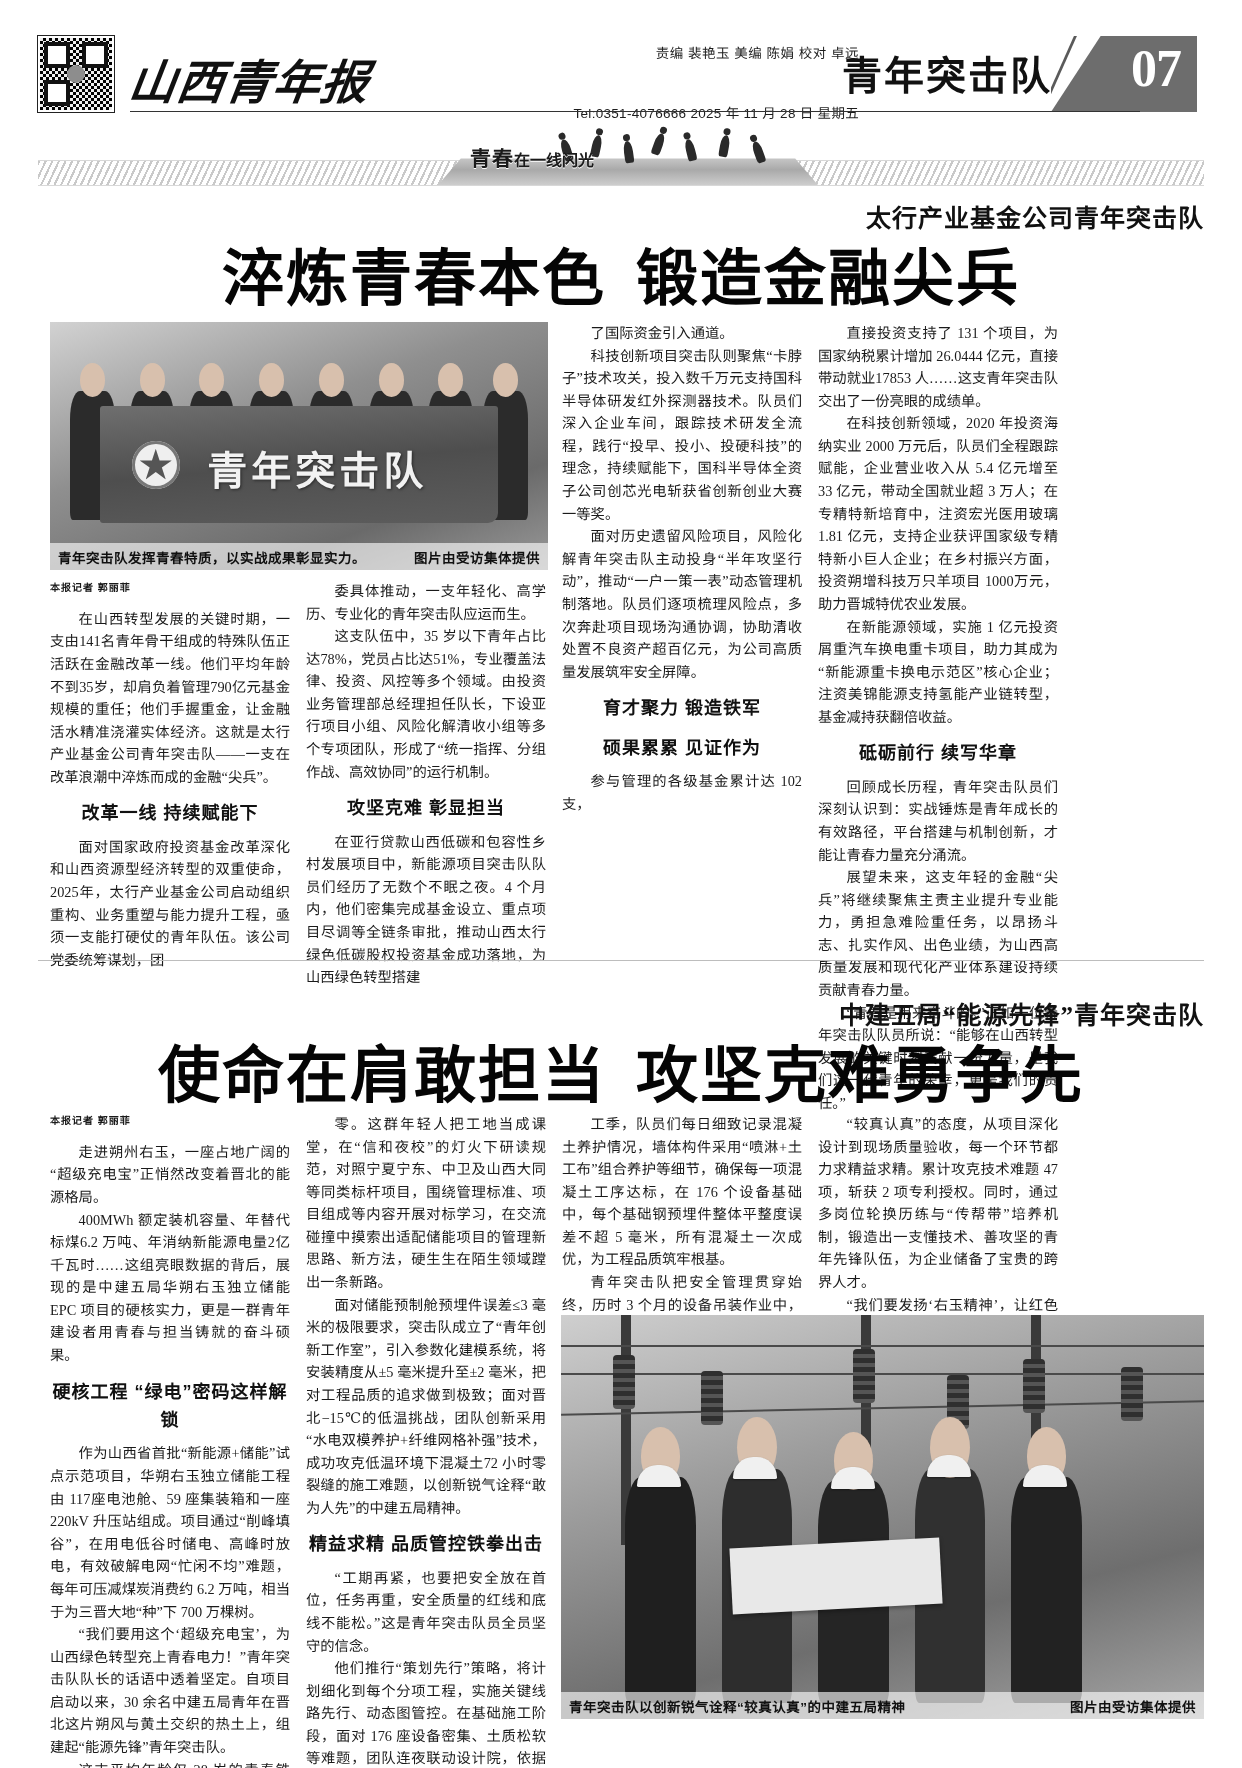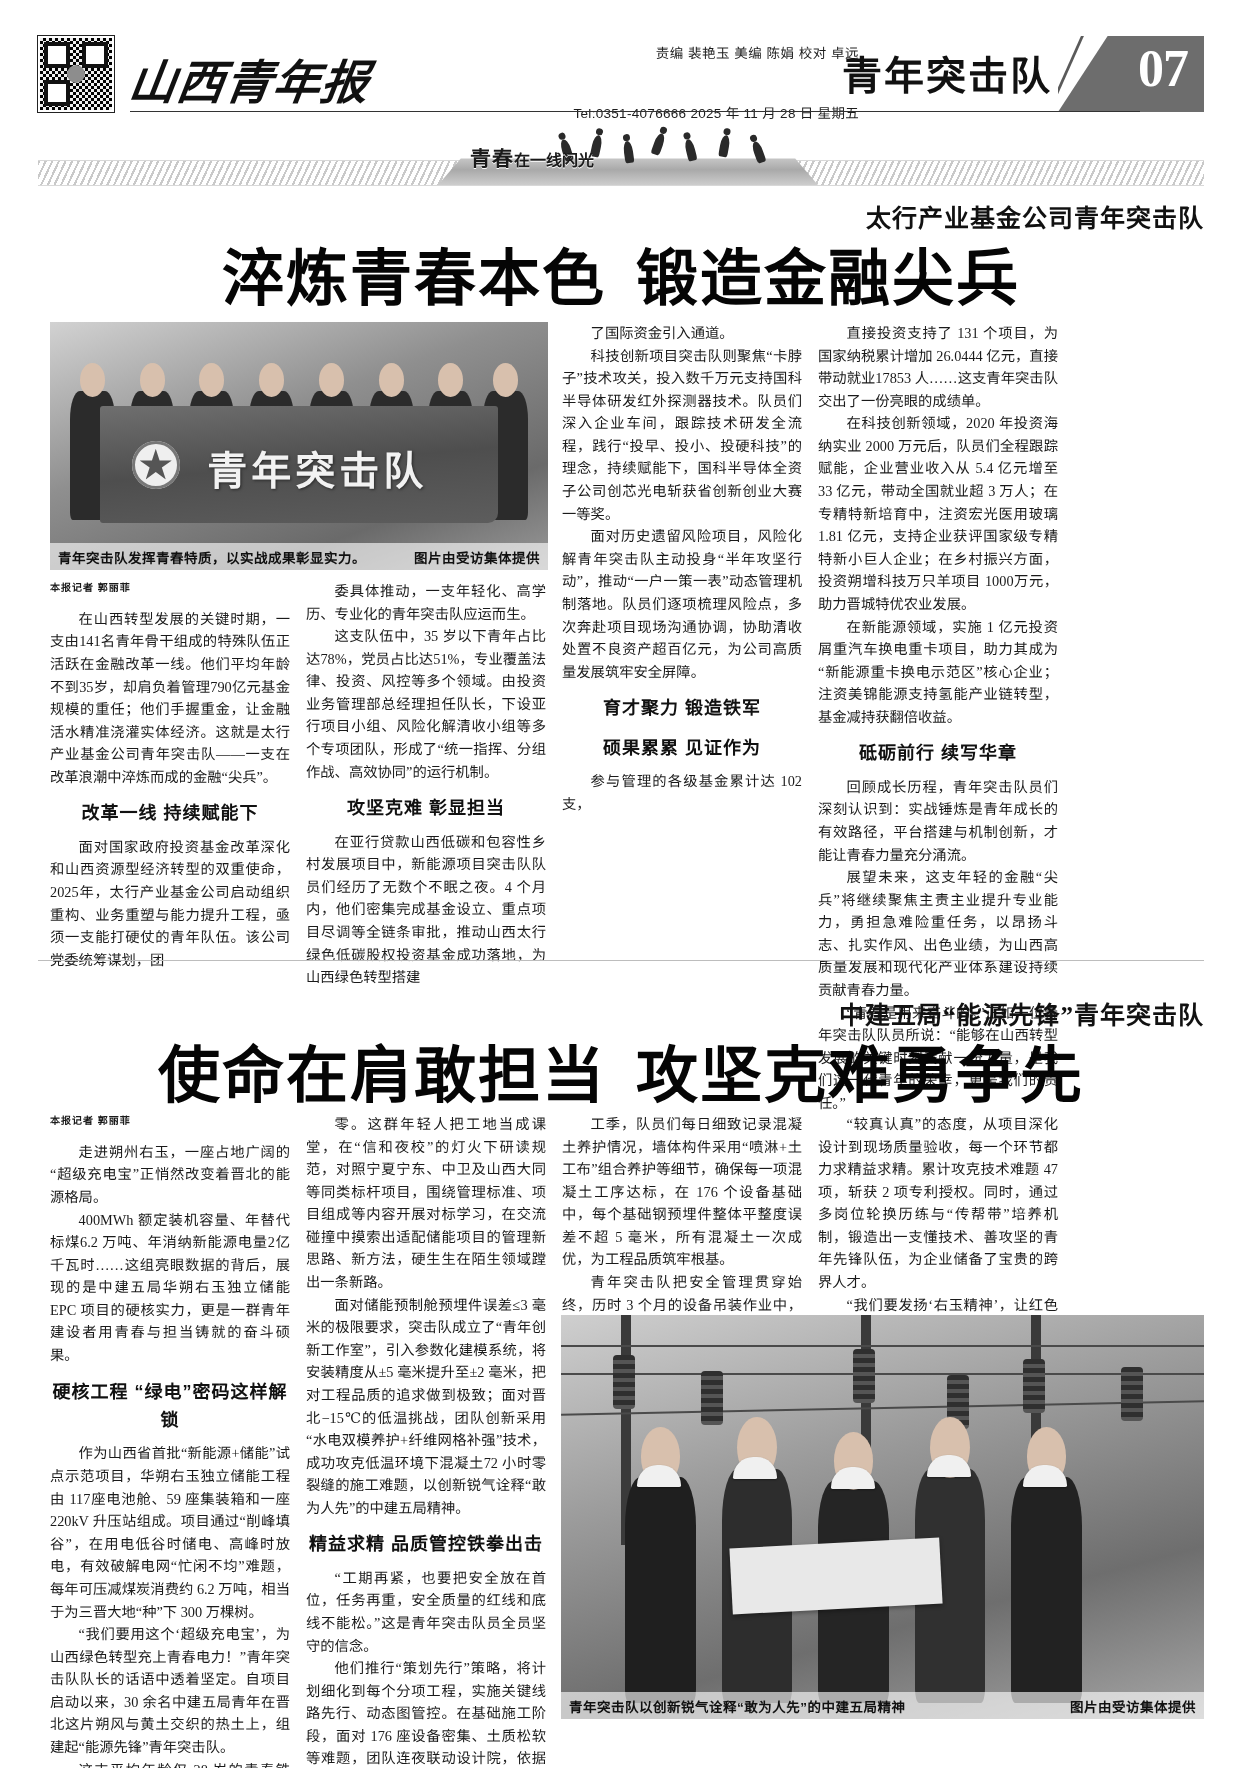--- a/index.html
+++ b/index.html
@@ -92,21 +92,21 @@
     right: 152px; top: 8px;
     font-family: "Liberation Serif", "DejaVu Serif", serif;
     font-size: 40px;
     font-weight: bold;
     letter-spacing: 2px;
     color: #111;
     white-space: nowrap;
   }
   .page-num-block {
     position: absolute;
-    right: 0; top: 0;
+    right: 7px; top: 0;
     width: 146px; height: 97px;
     overflow: hidden;
   }
   .page-num-block .slab {
     position: absolute;
     right: 0; top: 0;
     width: 146px; height: 76px;
     background: #6d6d6d;
     clip-path: polygon(34% 0, 100% 0, 100% 100%, 0 100%);
   }
@@ -471,21 +471,21 @@
       <span>使命在肩敢担当</span><span class="gap"></span><span>攻坚克难勇争先</span>
     </div>
   </div>
 
   <div class="cols" style="left:50px; top:1113px; width:1154px;">
     <div class="col">
       <p class="byline">本报记者 郭丽菲</p>
       <p>走进朔州右玉，一座占地广阔的“超级充电宝”正悄然改变着晋北的能源格局。</p>
       <p>400MWh 额定装机容量、年替代标煤6.2 万吨、年消纳新能源电量2亿千瓦时……这组亮眼数据的背后，展现的是中建五局华朔右玉独立储能 EPC 项目的硬核实力，更是一群青年建设者用青春与担当铸就的奋斗硕果。</p>
       <p class="subhead">硬核工程 “绿电”密码这样解锁</p>
-      <p>作为山西省首批“新能源+储能”试点示范项目，华朔右玉独立储能工程由 117座电池舱、59 座集装箱和一座 220kV 升压站组成。项目通过“削峰填谷”，在用电低谷时储电、高峰时放电，有效破解电网“忙闲不均”难题，每年可压减煤炭消费约 6.2 万吨，相当于为三晋大地“种”下 300 万棵树。</p>
+      <p>作为山西省首批“新能源+储能”试点示范项目，华朔右玉独立储能工程由 117座电池舱、59 座集装箱和一座 220kV 升压站组成。项目通过“削峰填谷”，在用电低谷时储电、高峰时放电，有效破解电网“忙闲不均”难题，每年可压减煤炭消费约 6.2 万吨，相当于为三晋大地“种”下 700 万棵树。</p>
       <p>“我们要用这个‘超级充电宝’，为山西绿色转型充上青春电力！”青年突击队队长的话语中透着坚定。自项目启动以来，30 余名中建五局青年在晋北这片朔风与黄土交织的热土上，组建起“能源先锋”青年突击队。</p>
       <p>这支平均年龄仅 28 岁的青春铁军，以肩扛重任的担当将储能站牢牢扎根荒坡，用青春作翼、以奋斗为基，在晋北大地镌刻下“双碳”征程上的奋斗印记。</p>
 
     </div>
     <div class="col">
       <p>零。这群年轻人把工地当成课堂，在“信和夜校”的灯火下研读规范，对照宁夏宁东、中卫及山西大同等同类标杆项目，围绕管理标准、项目组成等内容开展对标学习，在交流碰撞中摸索出适配储能项目的管理新思路、新方法，硬生生在陌生领域蹚出一条新路。</p>
       <p>面对储能预制舱预埋件误差≤3 毫米的极限要求，突击队成立了“青年创新工作室”，引入参数化建模系统，将安装精度从±5 毫米提升至±2 毫米，把对工程品质的追求做到极致；面对晋北−15℃的低温挑战，团队创新采用“水电双模养护+纤维网格补强”技术，成功攻克低温环境下混凝土72 小时零裂缝的施工难题，以创新锐气诠释“敢为人先”的中建五局精神。</p>
       <p class="subhead">精益求精 品质管控铁拳出击</p>
       <p>“工期再紧，也要把安全放在首位，任务再重，安全质量的红线和底线不能松。”这是青年突击队员全员坚守的信念。</p>
       <p>他们推行“策划先行”策略，将计划细化到每个分项工程，实施关键线路先行、动态图管控。在基础施工阶段，面对 176 座设备密集、土质松软等难题，团队连夜联动设计院，依据钎探数据实施三七灰土换填，快速突破瓶颈。</p>
@@ -525,18 +525,18 @@
       <div class="hardhats">
         <div class="hat" style="left:76px; top:150px;"></div>
         <div class="hat" style="left:172px; top:142px;"></div>
         <div class="hat" style="left:270px; top:152px;"></div>
         <div class="hat" style="left:366px; top:140px;"></div>
         <div class="hat" style="left:462px; top:150px;"></div>
       </div>
       <div style="position:absolute; left:170px; top:228px; width:210px; height:66px; background:#e8e8e8; transform:rotate(-3deg); box-shadow:0 2px 4px rgba(0,0,0,.35);"></div>
     </div>
     <div class="caption-bar">
-      <span>青年突击队以创新锐气诠释“敢为人先”的中建五局精神</span>
+      <span>青年突击队以创新锐气诠释“较真认真”的中建五局精神</span>
       <span>图片由受访集体提供</span>
     </div>
   </div>
 
 </div>
 
 </body></html>

